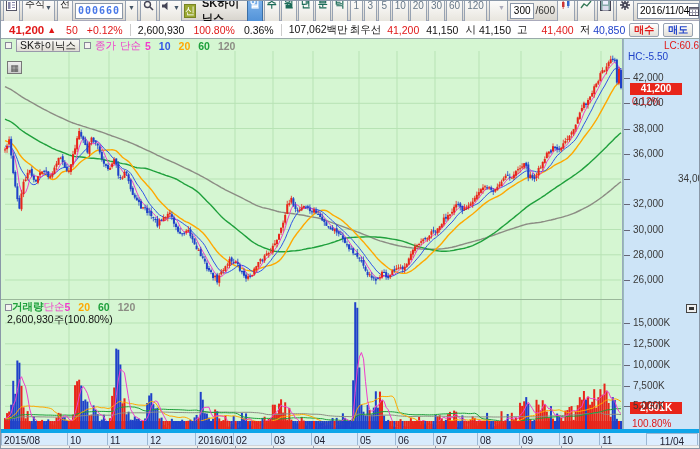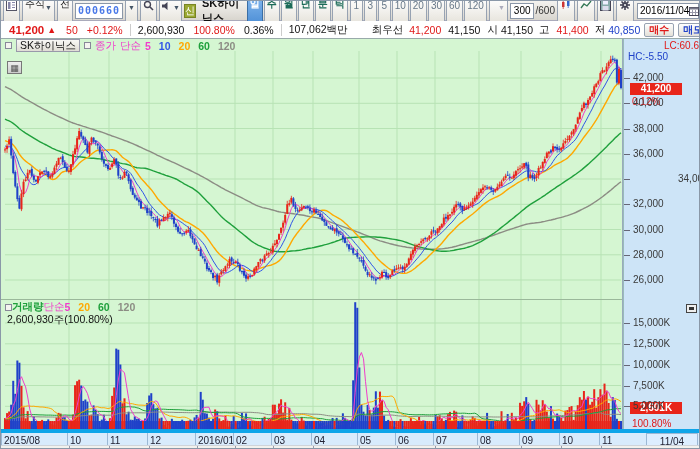--- a/index.html
+++ b/index.html
@@ -205,27 +205,27 @@
     <span class="red qb" style="margin-left:8px;font-size:11.5px;">41,200</span>
     <span class="red" style="margin-left:3px;font-size:9px;">▲</span>
     <span class="red" style="margin-left:10px;">50</span>
     <span class="red" style="margin-left:9px;">+0.12%</span>
     <span class="qsep"></span>
     <span>2,600,930</span>
     <span class="red" style="margin-left:9px;">100.80%</span>
     <span style="margin-left:9px;">0.36%</span>
     <span class="qsep"></span>
     <span>107,062백만</span>
-    <span style="margin-left:24px;text-align:center;">최우선</span>
+    <span style="margin-left:2px;text-align:center;">최우선</span>
     <span class="red" style="margin-left:6px;">41,200</span>
     <span style="margin-left:7px;">41,150</span>
     <span style="margin-left:7px;">시</span>
     <span style="margin-left:3px;">41,150</span>
     <span style="margin-left:6px;">고</span>
-    <span class="red" style="margin-left:7px;">41,400</span>
+    <span class="red" style="margin-left:14px;">41,400</span>
     <span style="margin-left:6px;">저</span>
     <span class="blu" style="margin-left:3px;">40,850</span>
     <span class="qbtn red">매수</span>
     <span class="qbtn blu">매도</span>
   </div>
 
   <div class="chartwrap">
     <svg id="chart-svg" width="622" height="390">
         <rect x="0" y="0" width="622" height="390" fill="#d5f6d2"></rect>
         <line x1="68" y1="12" x2="68" y2="382" stroke="#b7e3b4" stroke-width="1"></line>

